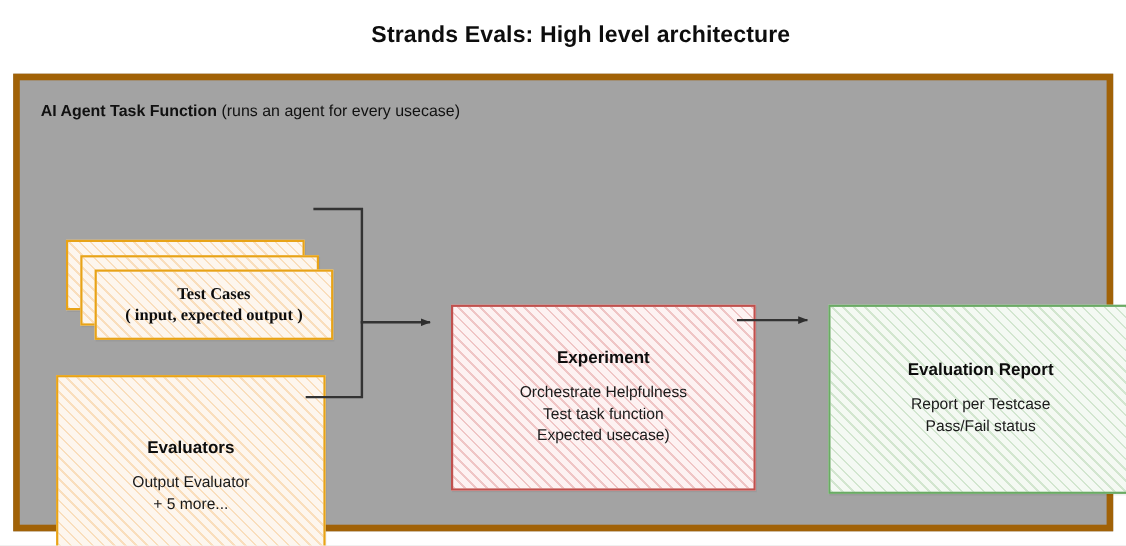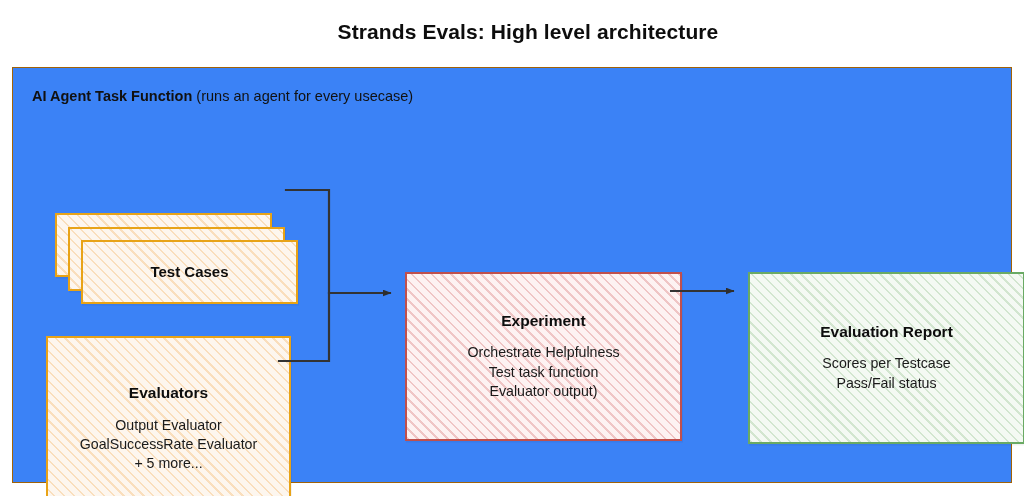--- a/index.html
+++ b/index.html
@@ -29,22 +29,22 @@
     padding-left: 16px;
   }
 
   
   #task-panel {
     position: absolute;
     left: 12px;
     top: 67px;
     width: 1000px;
     height: 416px;
-    background: #3b82f6;
-    border: 1px solid #a16207;
+    background: #a3a3a3;
+    border: 6px solid #a16207;
     box-sizing: border-box;
   }
   #panel-caption {
     position: absolute;
     left: 19px;
     top: 20px;
     font-size: 14.5px;
     color: #111111;
     white-space: nowrap;
   }
@@ -122,20 +122,21 @@
   .b-red    { border: 2px solid #c0504d; }
   .b-green  { border: 2px solid #6aaa64; }
 
   
   #testcase-stack {
     position: absolute;
     left: 42px;
     top: 145px;
     width: 256px;
     height: 104px;
+    font-family: Liberation Serif, serif;
   }
   .stack-layer {
     position: absolute;
     width: 217px;
     height: 64px;
     box-sizing: border-box;
   }
   #stack-back   { left: 0px;  top: 0px;  }
   #stack-mid    { left: 13px; top: 14px; }
   #stack-front  { left: 26px; top: 27px; }
@@ -194,51 +195,51 @@
   <div id="panel-caption">
     <span class="strong">AI Agent Task Function</span><span class="regular"> (runs an agent for every usecase)</span>
   </div>
 
   <div id="testcase-stack">
     <div id="stack-back" class="stack-layer node hatch-orange b-orange"></div>
     <div id="stack-mid" class="stack-layer node hatch-orange b-orange"></div>
     <div id="stack-front" class="stack-layer node hatch-orange b-orange">
       <div class="node-inner">
         <div class="node-title">Test Cases</div>
+        <div class="node-sub">( input, expected output )</div>
       </div>
     </div>
   </div>
 
   <div id="evaluators-node" class="node hatch-orange b-orange">
     <div class="node-inner">
       <div class="node-title">Evaluators</div>
       <div class="node-lines">
         <div>Output Evaluator</div>
-        <div>GoalSuccessRate Evaluator</div>
         <div>+ 5 more...</div>
       </div>
     </div>
   </div>
 
   <div id="experiment-node" class="node hatch-red b-red">
     <div class="node-inner">
       <div class="node-title">Experiment</div>
       <div class="node-lines">
         <div>Orchestrate Helpfulness</div>
         <div>Test task function</div>
-        <div>Evaluator output)</div>
+        <div>Expected usecase)</div>
       </div>
     </div>
   </div>
 
   <div id="report-node" class="node hatch-green b-green">
     <div class="node-inner">
       <div class="node-title">Evaluation Report</div>
       <div class="node-lines">
-        <div>Scores per Testcase</div>
+        <div>Report per Testcase</div>
         <div>Pass/Fail status</div>
       </div>
     </div>
   </div>
 </div>
 
 <svg id="connector-merge" viewBox="0 0 1024 496" xmlns="http://www.w3.org/2000/svg">
   <defs>
     <marker id="arrowhead" markerWidth="9" markerHeight="7" refX="8.4" refY="3.5" orient="auto" markerUnits="userSpaceOnUse">
       <polygon points="0 0, 9 3.5, 0 7" fill="#2e2e2e"></polygon>

